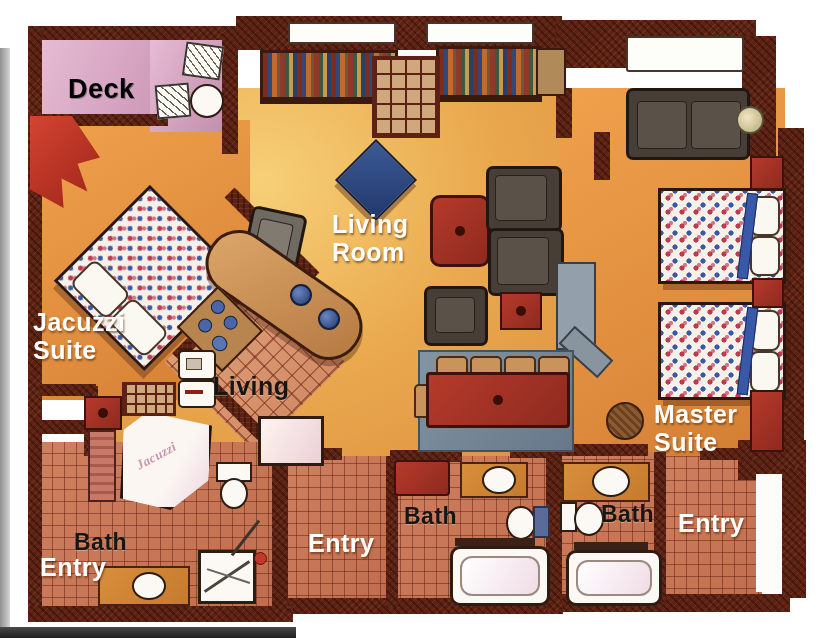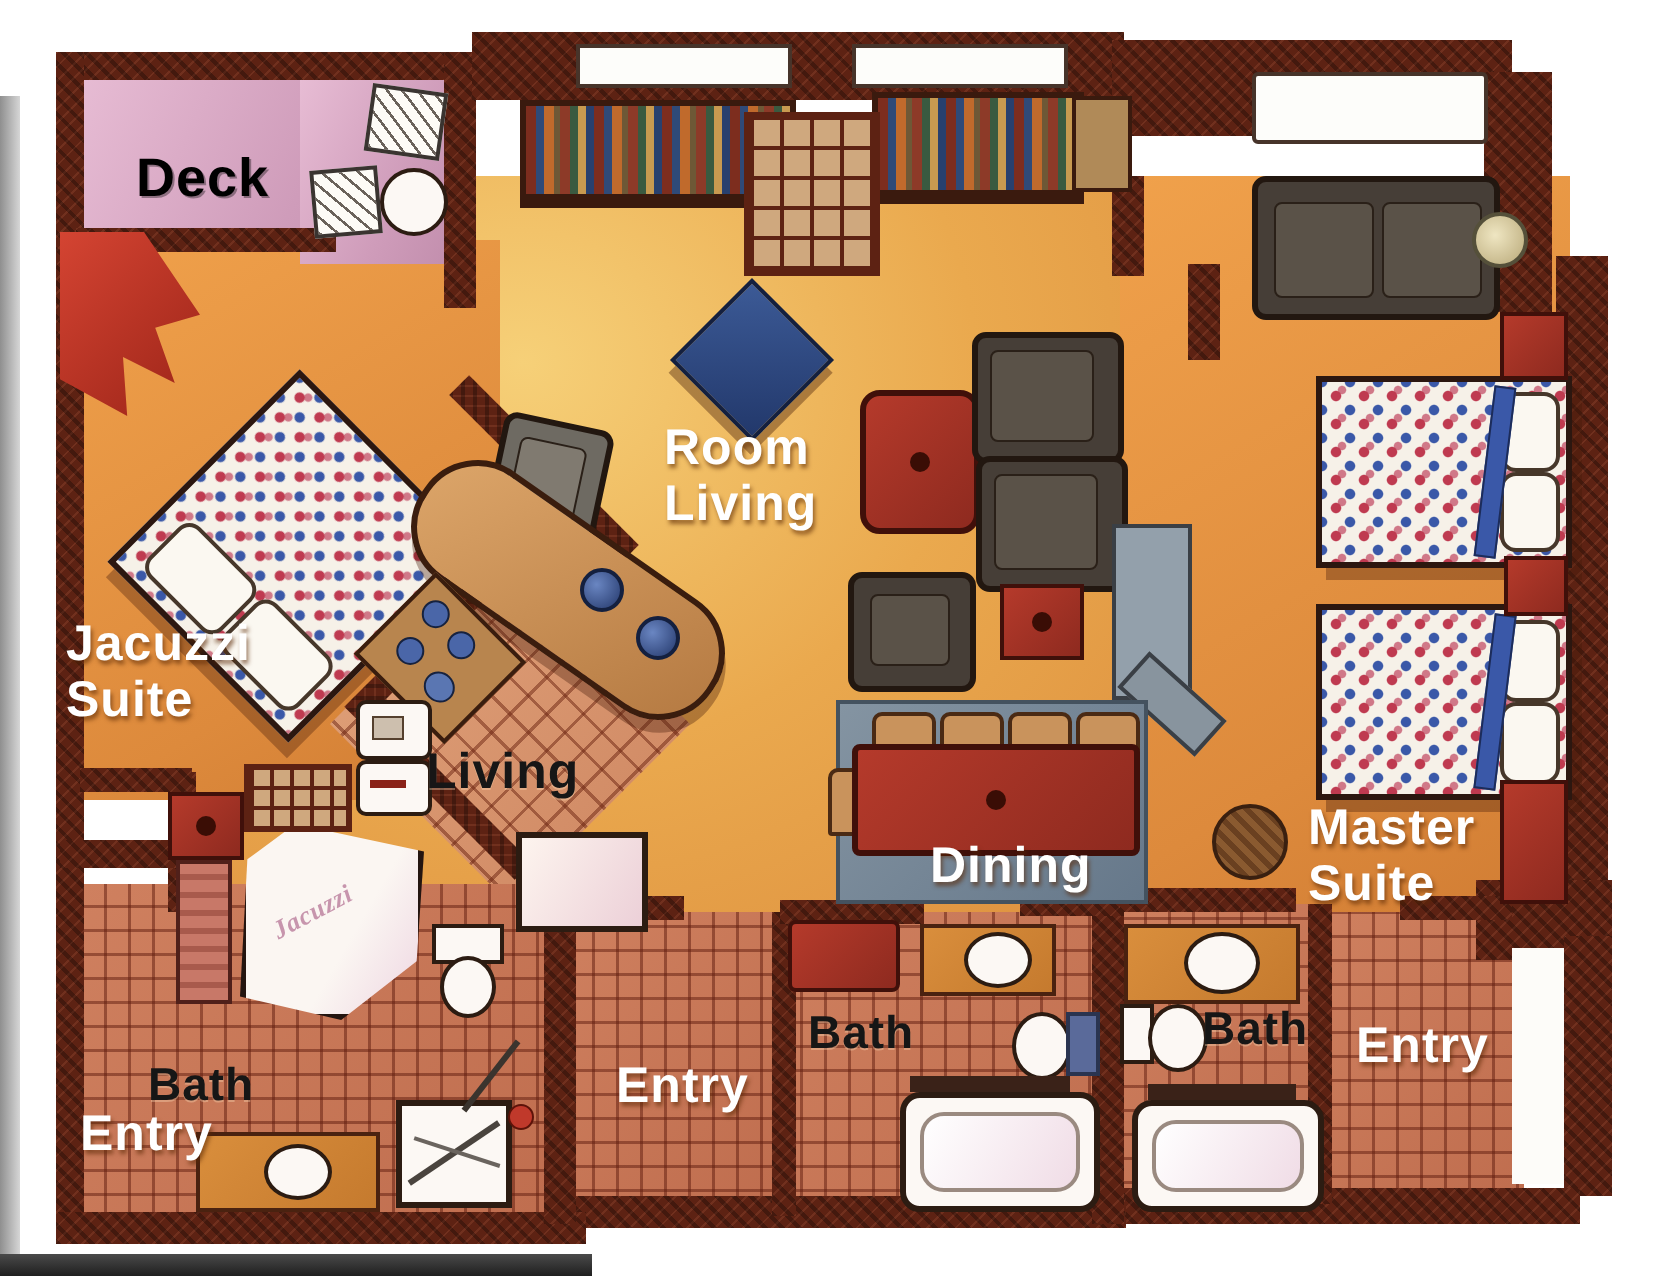--- a/index.html
+++ b/index.html
@@ -229,32 +229,31 @@
   <div class="white-fix" style="left:560px;top:502px;width:13px;height:26px;"></div>
   <div class="white-fix oval" style="left:574px;top:502px;width:26px;height:30px;"></div>
   <div class="abs" style="left:574px;top:542px;width:74px;height:8px;background:#3a2218;"></div>
   <div class="white-fix" style="left:566px;top:550px;width:90px;height:50px;border-width:3px;border-radius:10px;">
     <div class="abs" style="left:7px;top:7px;right:7px;bottom:7px;border:2px solid #9a8a80;border-radius:12px;background:linear-gradient(120deg,#fff,#f0dce6);"></div>
   </div>
 
   <div class="lbl" style="left:52px;top:74px;font-size:27px;color:#000000;text-shadow:1px 1px 0 rgba(0,0,0,.35);margin-left:16px;">Deck</div>
 
   <div class="lbl light" style="left:332px;top:210px;font-size:25px;">
+    <span>Living</span>
     <span>Room</span>
-    <span>Living</span>
   </div>
 
   <div class="lbl light" style="left:33px;top:308px;font-size:25px;">
     <span>Jacuzzi</span>
     <span>Suite</span>
   </div>
 
   <div class="lbl dark" style="left:213px;top:372px;font-size:25px;">Living</div>
 
-  <div class="lbl light" style="left:465px;top:419px;font-size:25px;">Dining</div>
 
   <div class="lbl light" style="left:654px;top:400px;font-size:25px;">
     <span>Master</span>
     <span>Suite</span>
   </div>
 
   <div class="lbl dark" style="left:74px;top:529px;font-size:23px;">Bath</div>
   <div class="lbl light" style="left:40px;top:553px;font-size:25px;">Entry</div>
 
   <div class="lbl light" style="left:308px;top:529px;font-size:25px;">Entry</div>

